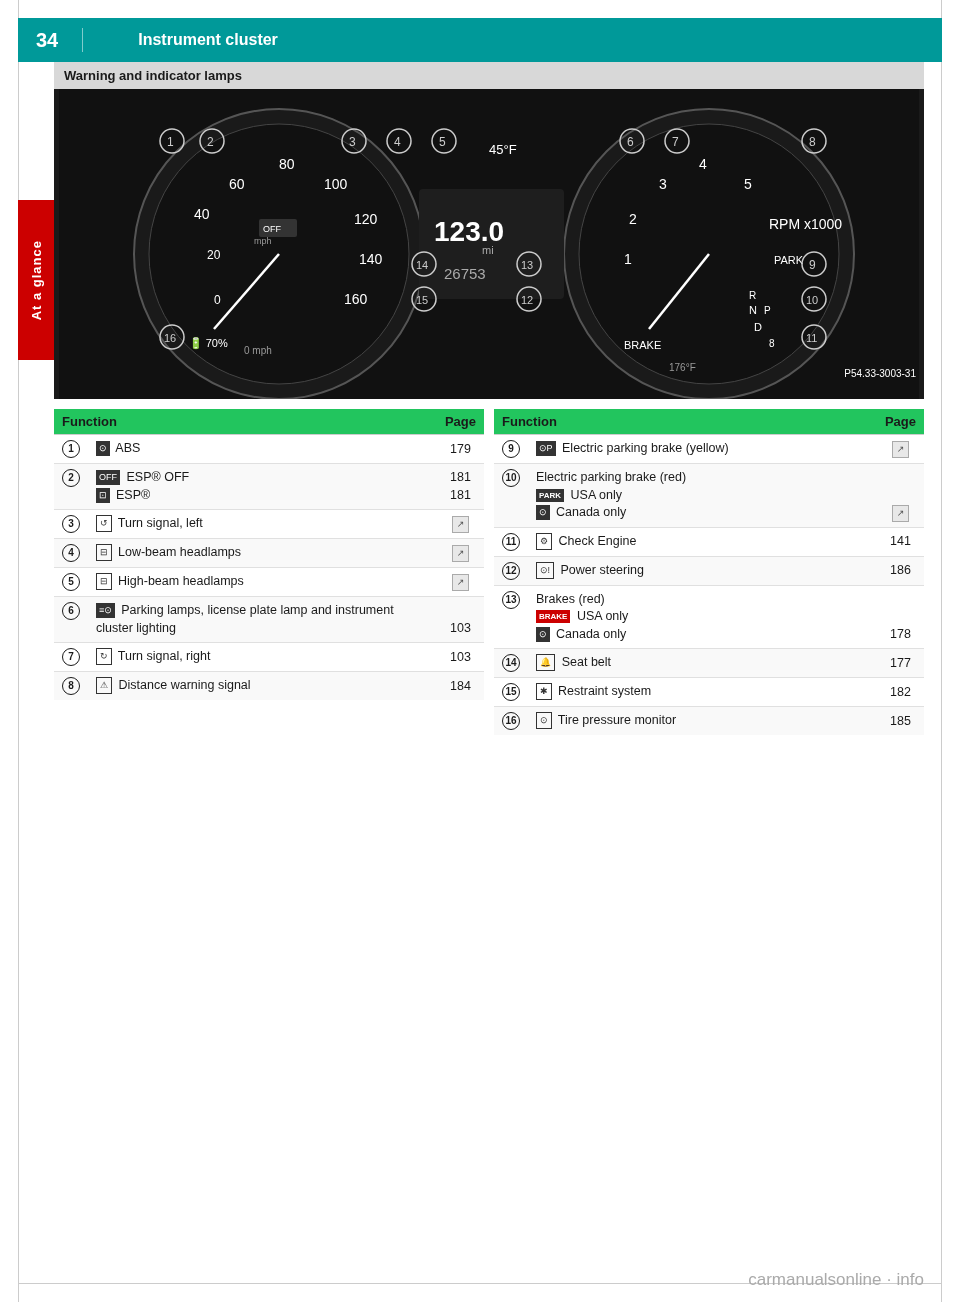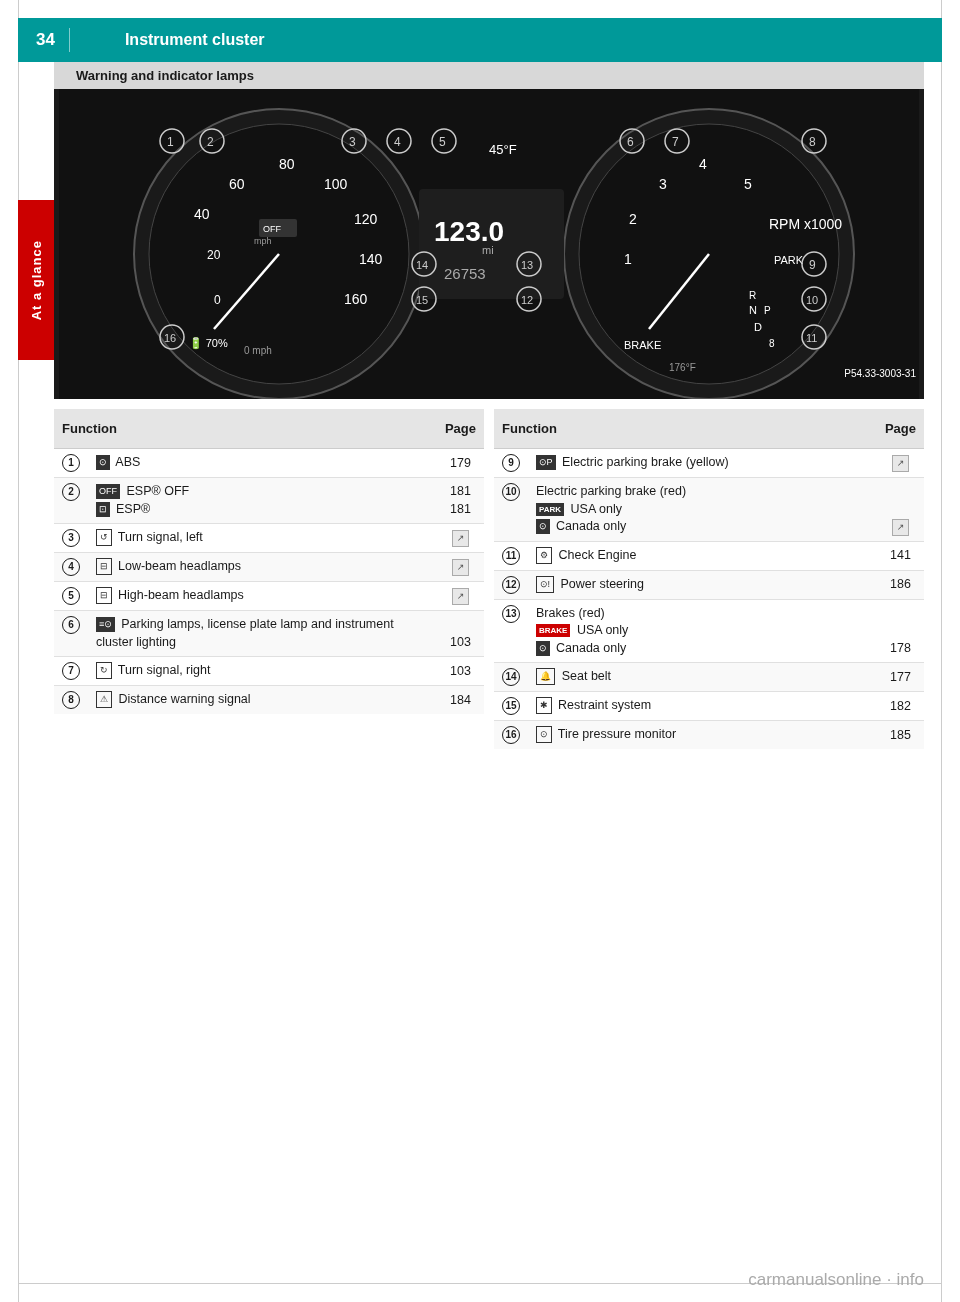--- a/index.html
+++ b/index.html
@@ -52,23 +52,23 @@
       left: 18px;
       right: 18px;
       height: 44px;
       background: #009999;
       display: flex;
       align-items: center;
       padding: 0 18px;
     }
     .header-page-num {
       color: #fff;
-      font-size: 17px;
-      font-weight: bold;
-      margin-right: 14px;
+      font-size: 20px;
+      font-weight: bold;
+      margin-right: 24px;
     }
     .header-divider {
       width: 1px;
       height: 24px;
       background: rgba(255,255,255,0.5);
       margin-right: 18px;
     }
     .header-title {
       color: #fff;
       font-size: 16px;
@@ -101,21 +101,21 @@
     .content {
       position: absolute;
       top: 62px;
       left: 54px;
       right: 36px;
     }
 
     
     .section-header {
       background: #d8d8d8;
-      padding: 6px 22px;
+      padding: 6px 10px;
       font-weight: bold;
       font-size: 13px;
       margin-bottom: 0;
     }
 
     
     .cluster-image {
       background: #1a1a1a;
       width: 100%;
       height: 310px;
@@ -154,22 +154,22 @@
     .table-left {
       margin-right: 10px;
     }
 
     table {
       width: 100%;
       border-collapse: collapse;
     }
 
     table thead tr th {
-      background: #e5e5e5;
-      padding: 12px 8px;
+      background: #22c55e;
+      padding: 5px 8px;
       text-align: left;
       font-weight: bold;
       font-size: 13px;
       border-bottom: 1px solid #ccc;
     }
 
     table thead tr th.page-col {
       text-align: center;
       width: 40px;
     }

